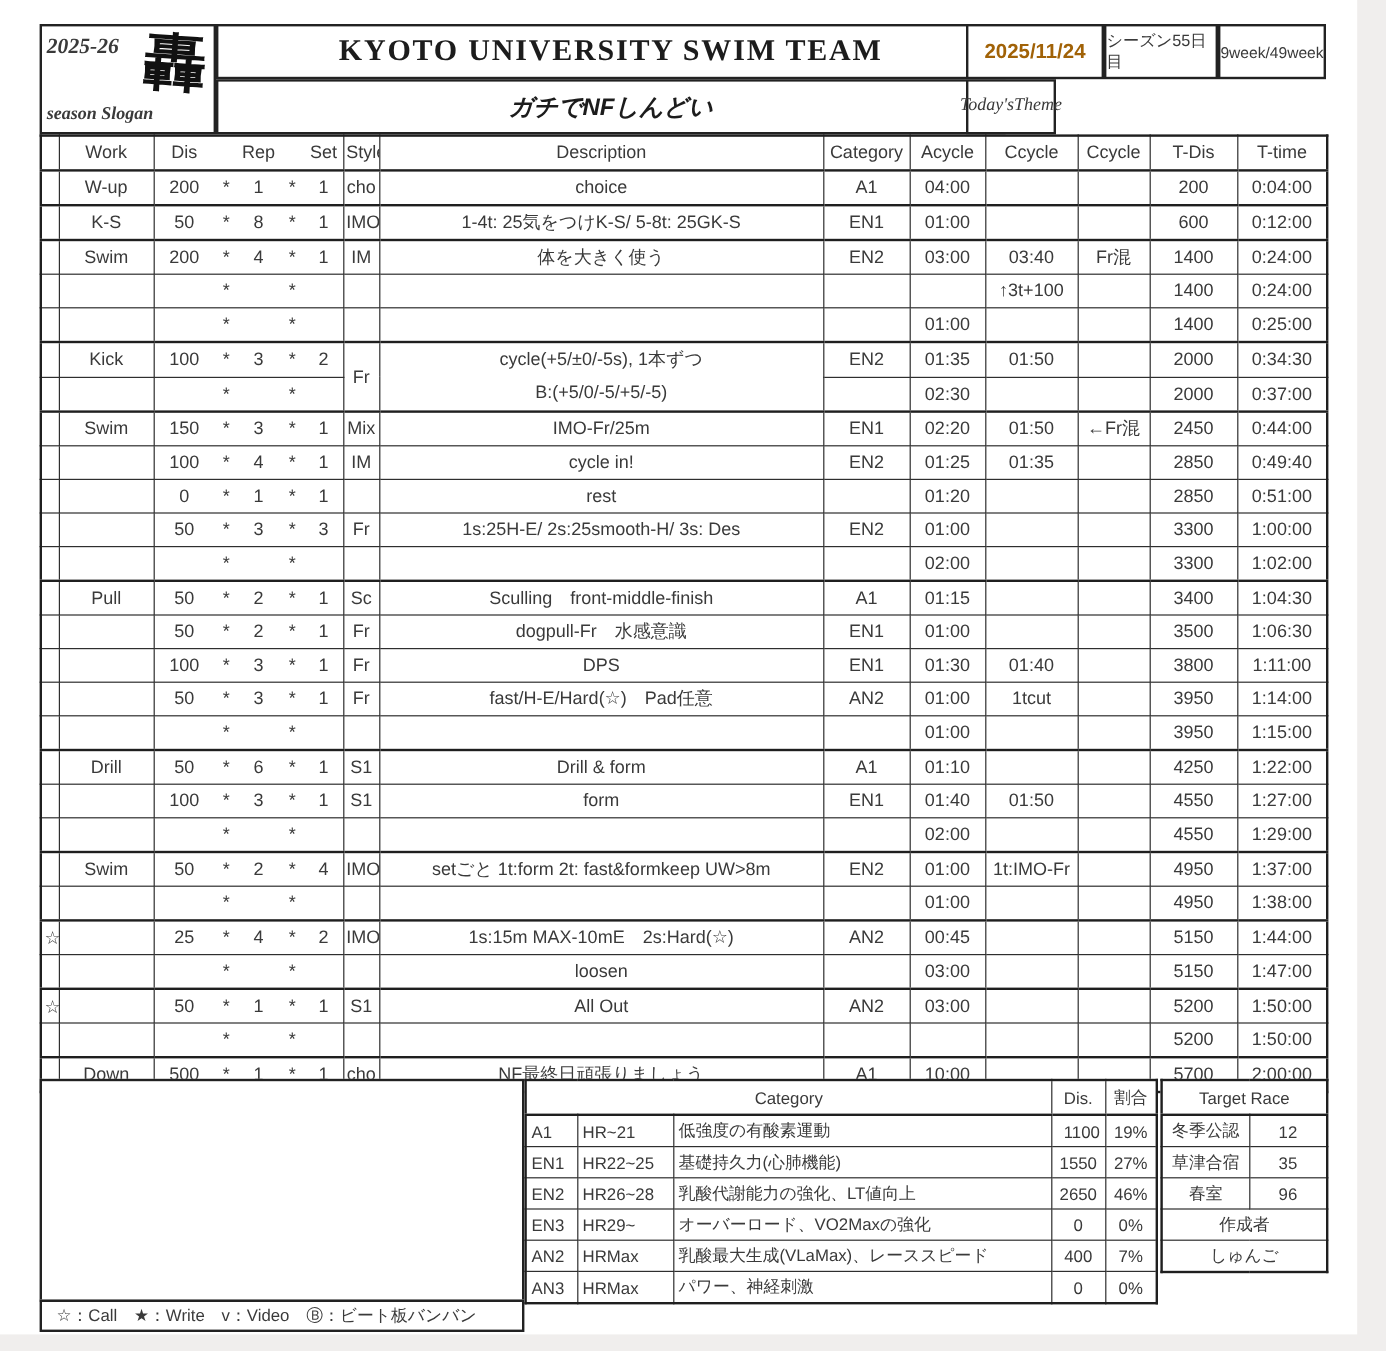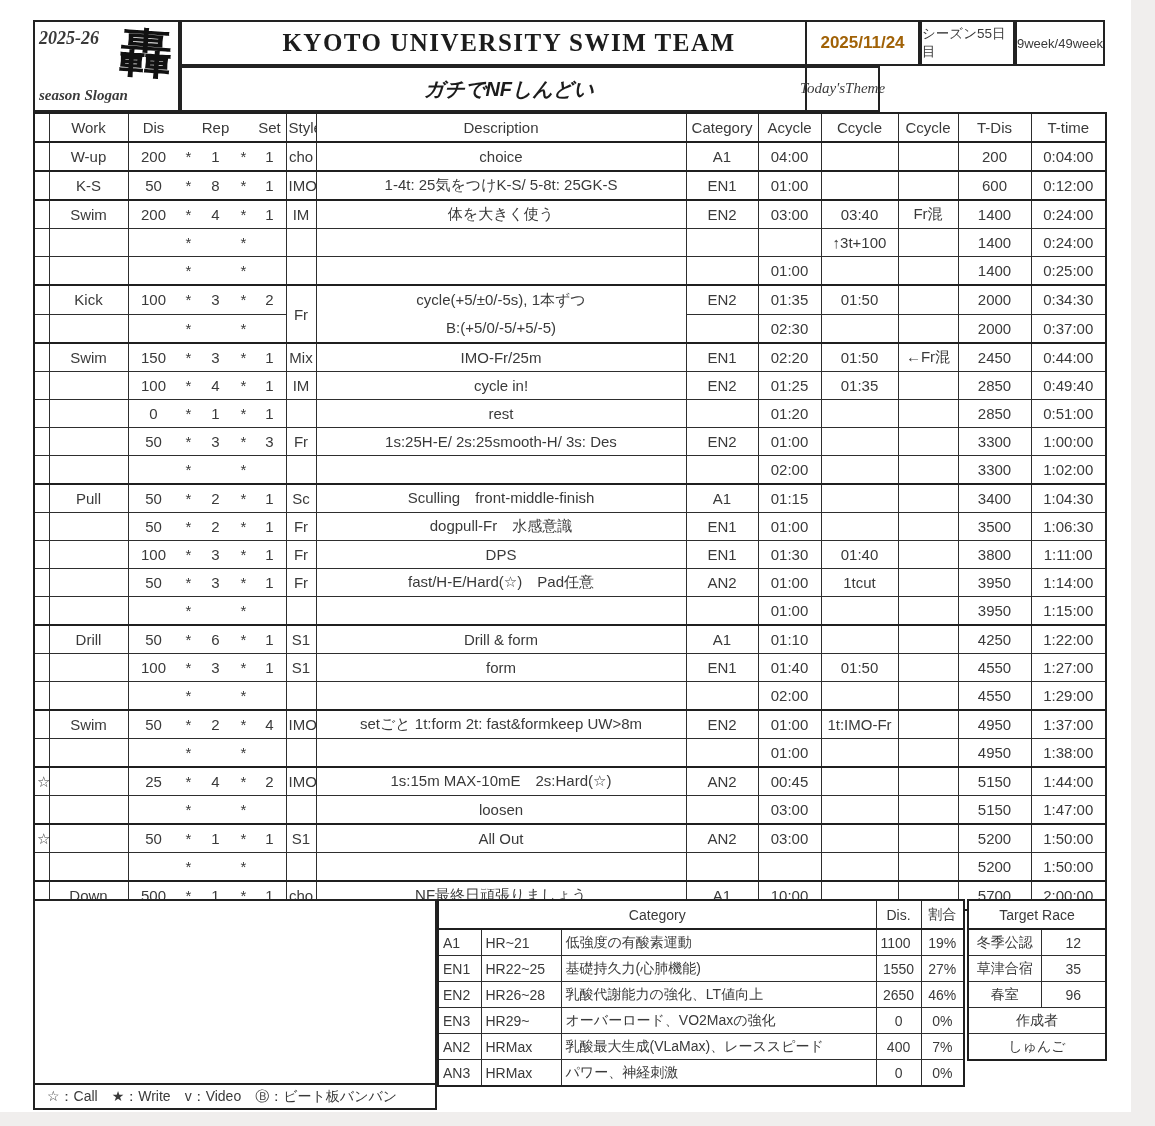--- a/index.html
+++ b/index.html
@@ -703,21 +703,21 @@
           <th colspan="3">Category</th>
           <th>Dis.</th>
           <th>割合</th>
         </tr>
       </thead>
       <tbody id="legend-body">
           <tr>
             <td class="lg-code">A1</td>
             <td class="lg-hr">HR~21</td>
             <td class="lg-desc">低強度の有酸素運動</td>
-            <td style="text-align: left;">1100</td>
+            <td style="text-align: right;">1100</td>
             <td style="text-align: center;">19%</td>
           </tr>
           <tr>
             <td class="lg-code">EN1</td>
             <td class="lg-hr">HR22~25</td>
             <td class="lg-desc">基礎持久力(心肺機能)</td>
             <td style="text-align: center;">1550</td>
             <td style="text-align: center;">27%</td>
           </tr>
           <tr>

